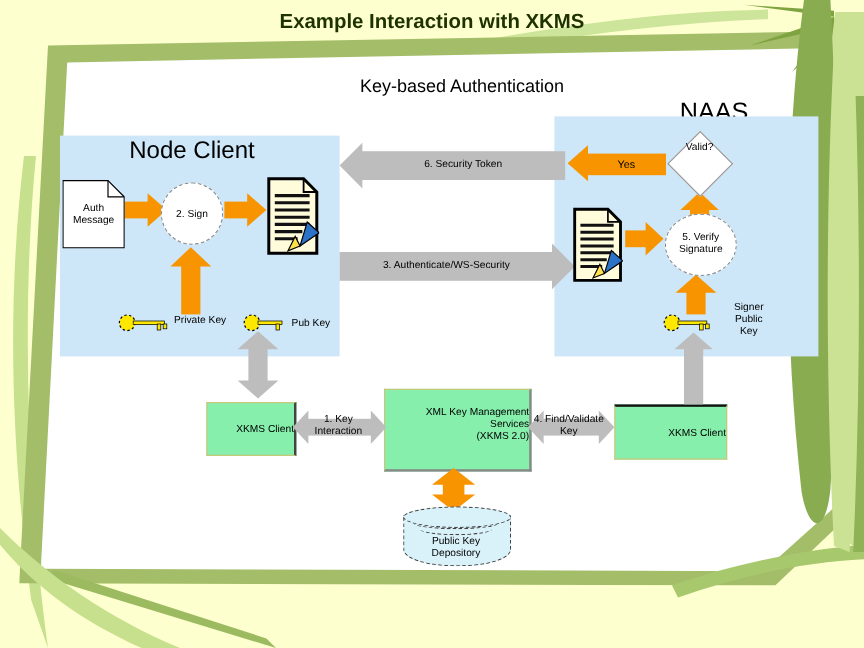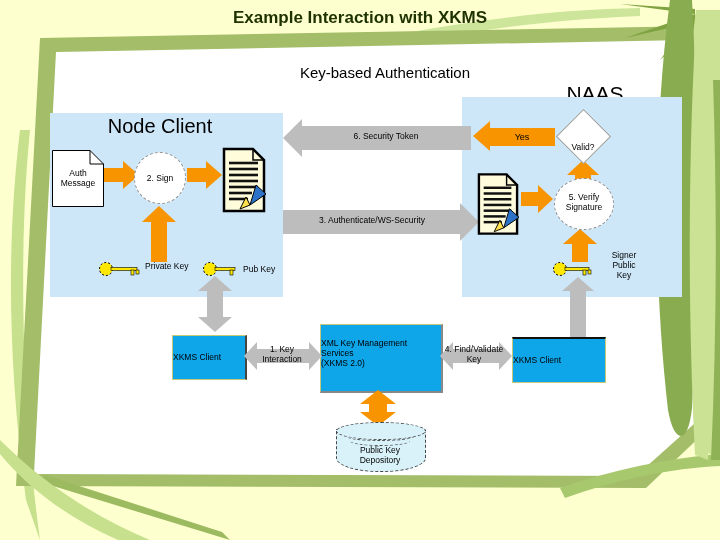--- a/index.html
+++ b/index.html
@@ -9,22 +9,22 @@
   .txt{position:absolute;color:#000;font-family:"Liberation Sans",sans-serif;}
   .small{font-size:8.5px;line-height:1.18;}
   .center{text-align:center;}
   
   .frame-green{position:absolute;inset:0;background:#A3BD69;
     clip-path:polygon(40px 38px,700px 26px,707px 430px,646px 488px,16px 486px);}
   .frame-white{position:absolute;inset:0;background:#FFFFFF;
     clip-path:polygon(56px 52px,686px 40px,694px 424px,636px 476px,34px 474px);}
   
   .bluebox{position:absolute;background:#CDE7F8;}
-  .ybox{position:absolute;background:#0ea5e9;border:1px solid #C8C87A;
-        font-size:8.5px;text-align:left;color:#000;}
+  .ybox{position:absolute;background:#86efac;border:1px solid #C8C87A;
+        font-size:8.5px;text-align:right;color:#000;}
   .gshaft{position:absolute;background:#BDBDBD;}
   .oshaft{position:absolute;background:#F79400;}
   .tri{position:absolute;width:0;height:0;}
   .circle{position:absolute;background:#fff;border:1px dashed #8f8f8f;border-radius:50%;
           font-size:8.5px;text-align:center;color:#000;}
   .arrowtext{position:absolute;font-size:8.5px;color:#000;text-align:center;line-height:1.15;}
 </style>
 </head>
 <body>
 
@@ -177,21 +177,21 @@
   <div class="txt small" style="left:145px;top:261px;">Private Key</div>
 
   <svg class="abs" style="left:202px;top:260px;" width="38" height="18" viewBox="0 0 38 18">
     <circle cx="8" cy="9" r="6.5" fill="#FFE800" stroke="#000" stroke-width="1" stroke-dasharray="2,2"></circle>
     <rect x="13" y="7.5" width="20" height="3" fill="#FFE800" stroke="#000" stroke-width="0.6"></rect>
     <rect x="28" y="10" width="3" height="5" fill="#FFE800" stroke="#000" stroke-width="0.6"></rect>
   </svg>
   <div class="txt small" style="left:243px;top:264px;">Pub Key</div>
 
   <div class="abs" style="left:564px;top:117px;width:37px;height:37px;background:#fff;border:1px solid #999;transform:rotate(45deg);"></div>
-  <div class="txt small center" style="left:556px;top:142px;width:54px;">Valid?</div>
+  <div class="txt small center" style="left:556px;top:117px;width:54px;">Valid?</div>
 
   <div class="circle" style="left:554px;top:178px;width:58px;height:50px;">
     <div style="margin-top:13px;">5. Verify</div>
     <div>Signature</div>
   </div>
 
   <svg class="abs" style="left:477px;top:172px;" width="42" height="64" viewBox="0 0 44 66">
     <path d="M2 2 H31 L42 13 V64 H2 Z" fill="#FFFCDC" stroke="#000" stroke-width="2.5"></path>
     <path d="M31 2 V13 H42" fill="none" stroke="#000" stroke-width="1.5"></path>
     <g stroke="#111" stroke-width="2.6">

